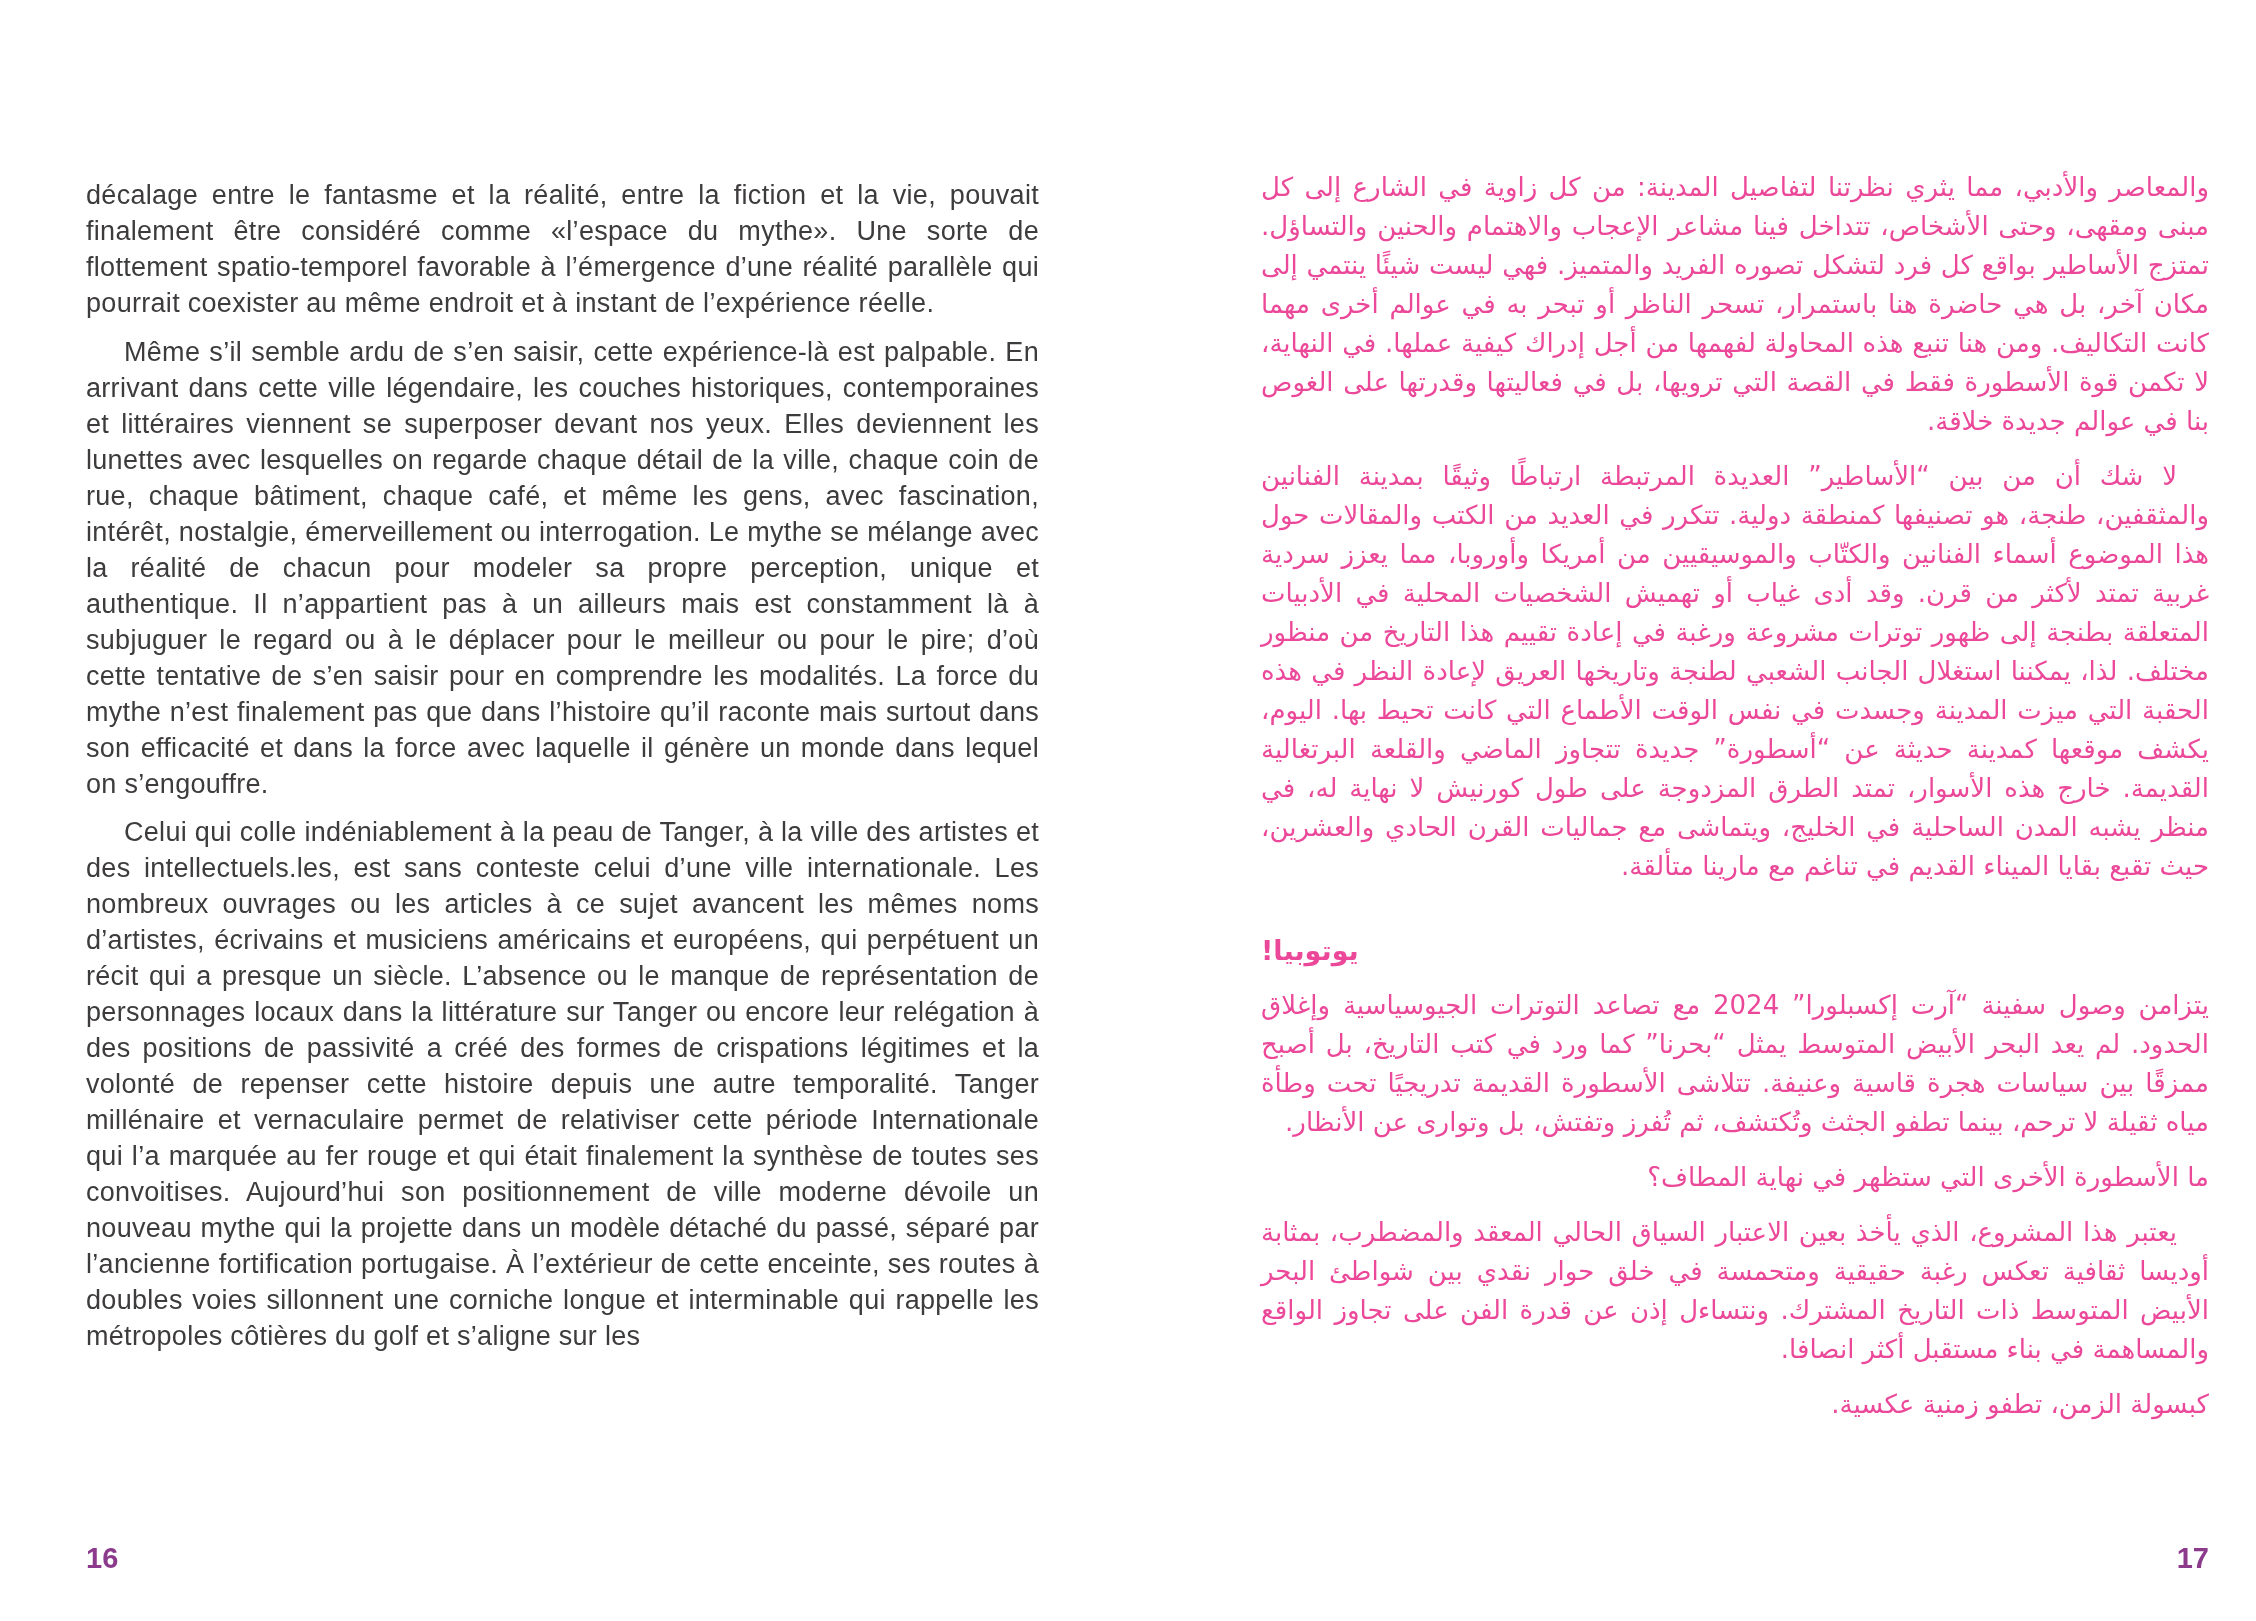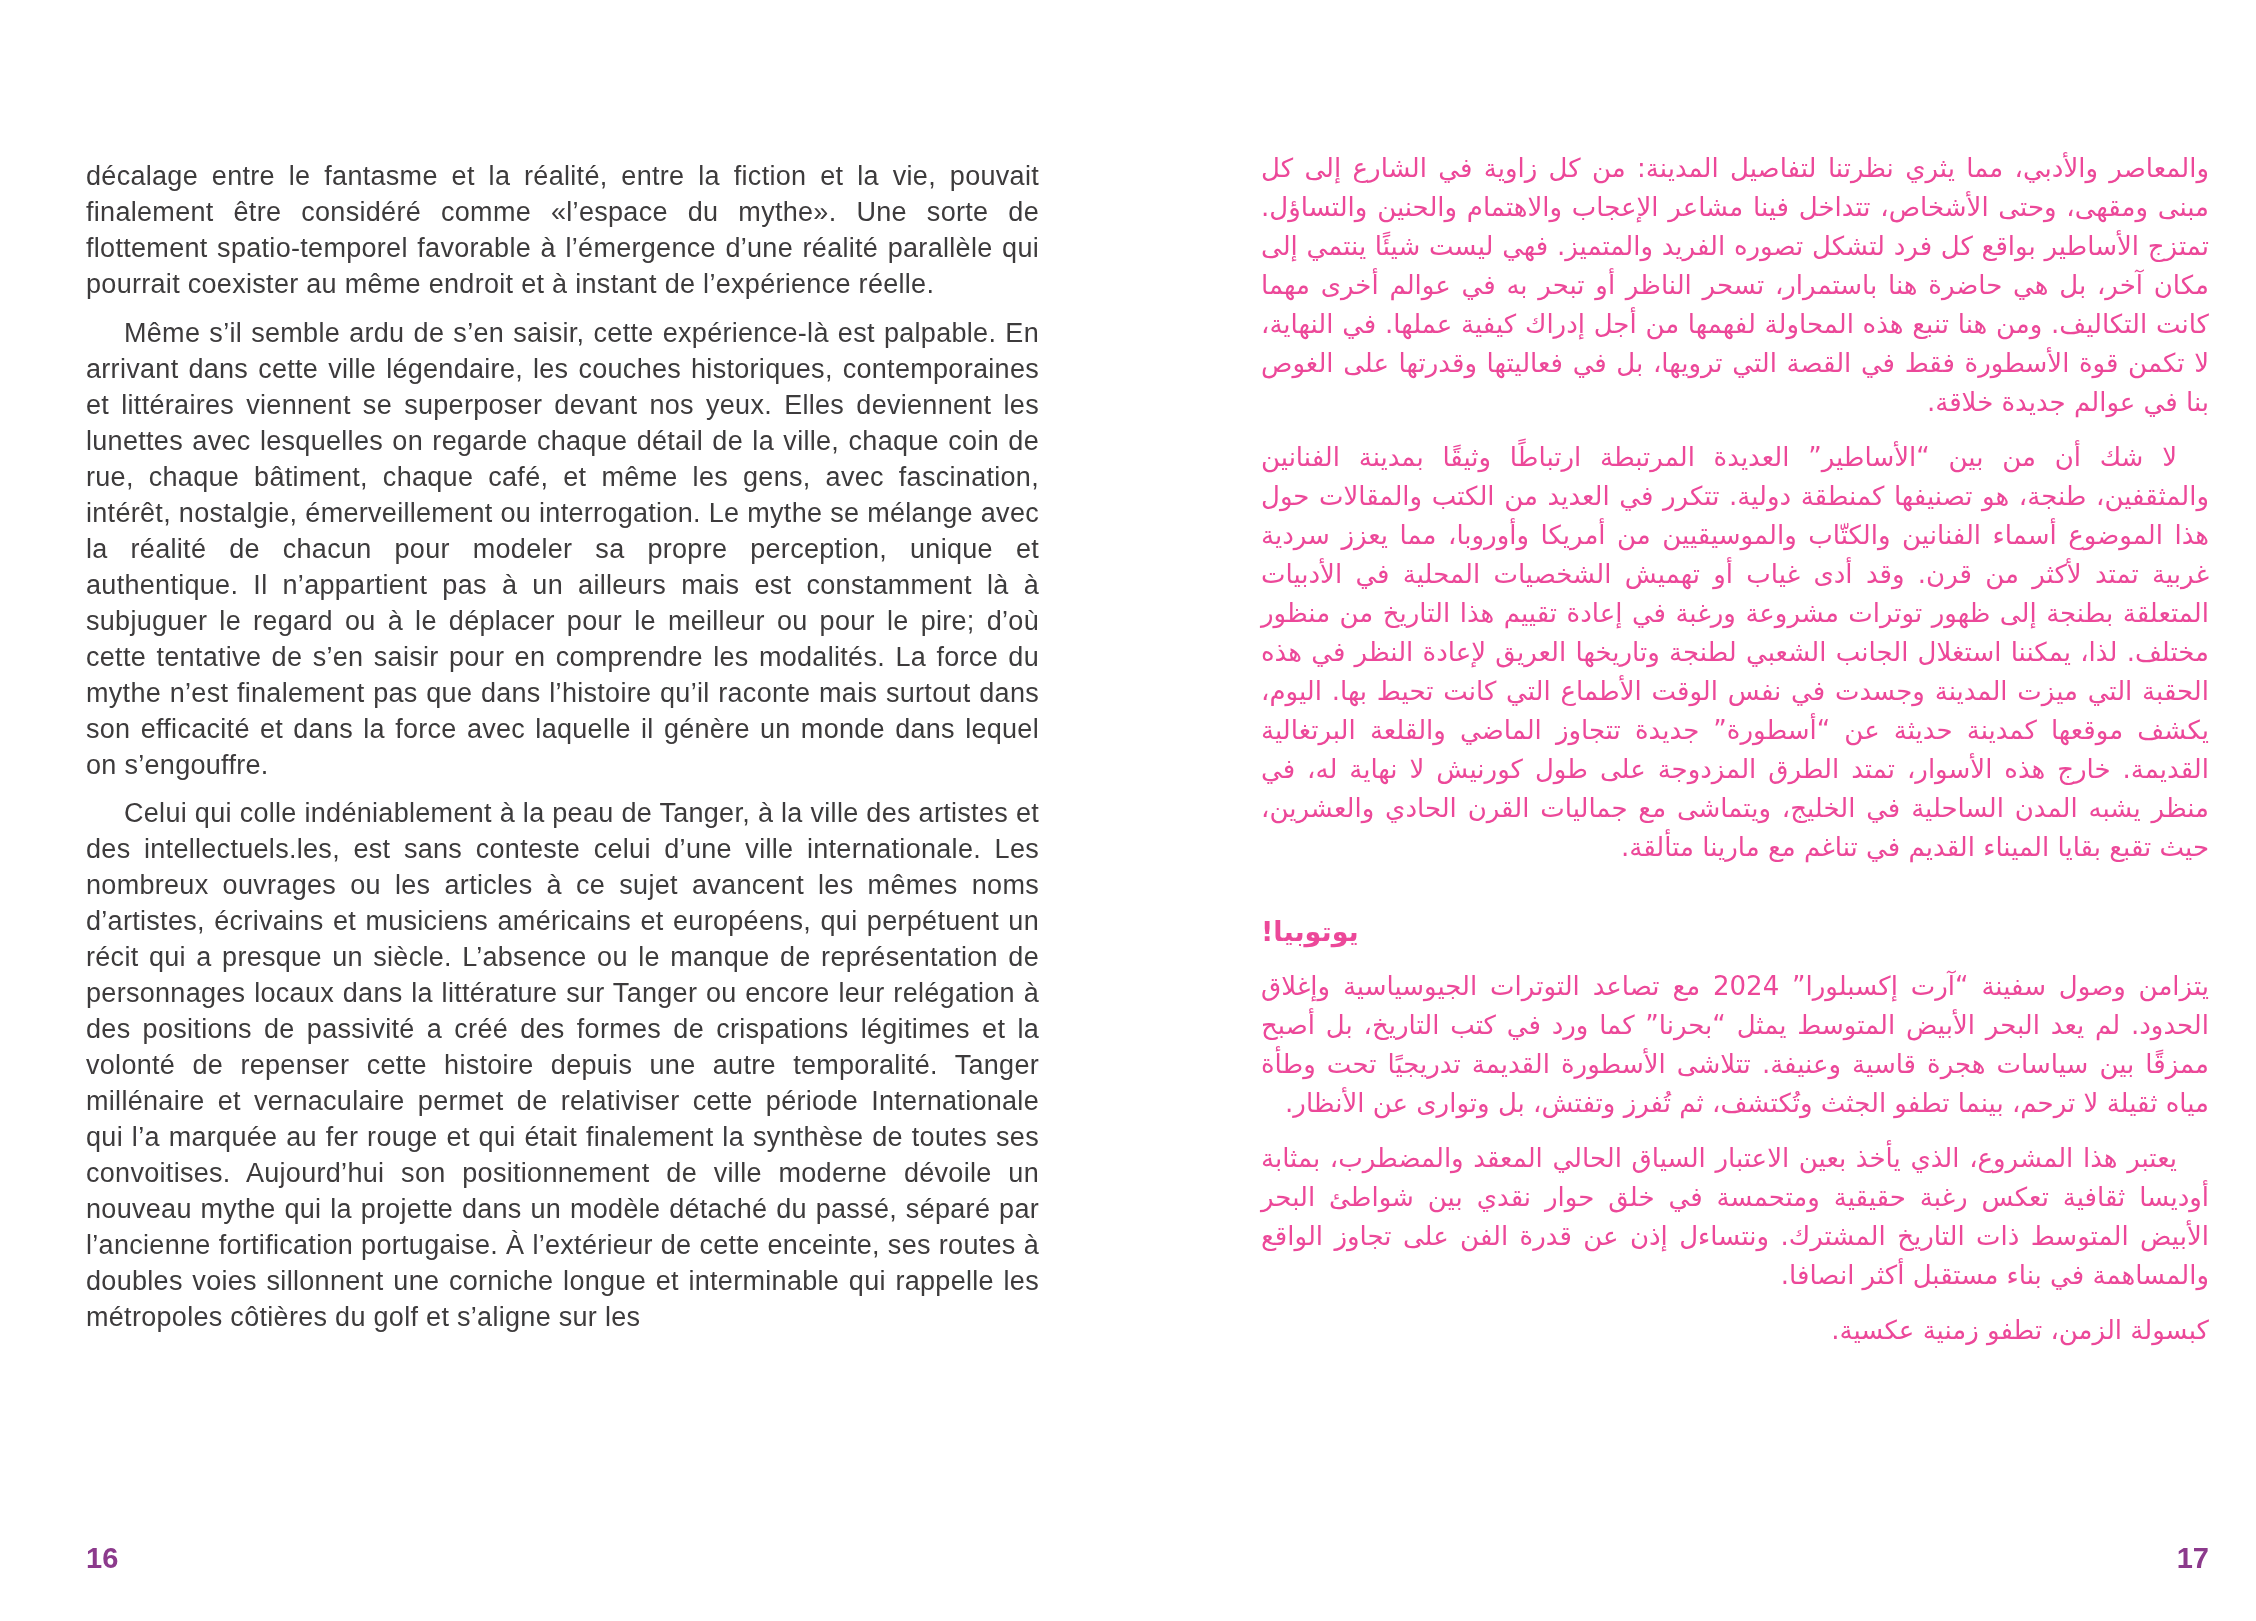--- a/index.html
+++ b/index.html
@@ -9,20 +9,21 @@
   .page {
     position: relative;
     width: 2257px;
     height: 1622px;
     background: #ffffff;
   }
 
   .text-col {
     position: absolute;
     text-align: justify;
+    margin-top: 19px;
   }
 
   .col-fr {
     left: 86px;
     top: 158px;
     width: 953px;
     color: #3d3b3c;
     font-family: "Liberation Sans", "DejaVu Sans", sans-serif;
     font-size: 27px;
     line-height: 36px;
@@ -72,20 +73,21 @@
     <p>décalage entre le fantasme et la réalité, entre la fiction et la vie, pouvait finalement être considéré comme «l’espace du mythe». Une sorte de flottement spatio-temporel favorable à l’émergence d’une réalité parallèle qui pourrait coexister au même endroit et à instant de l’expérience réelle.</p>
     <p class="indent">Même s’il semble ardu de s’en saisir, cette expérience-là est palpable. En arrivant dans cette ville légendaire, les couches historiques, contemporaines et littéraires viennent se superposer devant nos yeux. Elles deviennent les lunettes avec lesquelles on regarde chaque détail de la ville, chaque coin de rue, chaque bâtiment, chaque café, et même les gens, avec fascination, intérêt, nostalgie, émerveillement ou interrogation. Le mythe se mélange avec la réalité de chacun pour modeler sa propre perception, unique et authentique. Il n’appartient pas à un ailleurs mais est constamment là à subjuguer le regard ou à le déplacer pour le meilleur ou pour le pire; d’où cette tentative de s’en saisir pour en comprendre les modalités. La force du mythe n’est finalement pas que dans l’histoire qu’il raconte mais surtout dans son efficacité et dans la force avec laquelle il génère un monde dans lequel on s’engouffre.</p>
     <p class="indent">Celui qui colle indéniablement à la peau de Tanger, à la ville des artistes et des intellectuels.les, est sans conteste celui d’une ville internationale. Les nombreux ouvrages ou les articles à ce sujet avancent les mêmes noms d’artistes, écrivains et musiciens américains et européens, qui perpétuent un récit qui a presque un siècle. L’absence ou le manque de représentation de personnages locaux dans la littérature sur Tanger ou encore leur relégation à des positions de passivité a créé des formes de crispations légitimes et la volonté de repenser cette histoire depuis une autre temporalité. Tanger millénaire et vernaculaire permet de relativiser cette période Internationale qui l’a marquée au fer rouge et qui était finalement la synthèse de toutes ses convoitises. Aujourd’hui son positionnement de ville moderne dévoile un nouveau mythe qui la projette dans un modèle détaché du passé, séparé par l’ancienne fortification portugaise. À l’extérieur de cette enceinte, ses routes à doubles voies sillonnent une corniche longue et interminable qui rappelle les métropoles côtières du golf et s’aligne sur les</p>
   </div>
 
   <div class="text-col col-ar" lang="ar" dir="rtl">
     <p>والمعاصر والأدبي، مما يثري نظرتنا لتفاصيل المدينة: من كل زاوية في الشارع إلى كل مبنى ومقهى، وحتى الأشخاص، تتداخل فينا مشاعر الإعجاب والاهتمام والحنين والتساؤل. تمتزج الأساطير بواقع كل فرد لتشكل تصوره الفريد والمتميز. فهي ليست شيئًا ينتمي إلى مكان آخر، بل هي حاضرة هنا باستمرار، تسحر الناظر أو تبحر به في عوالم أخرى مهما كانت التكاليف. ومن هنا تنبع هذه المحاولة لفهمها من أجل إدراك كيفية عملها. في النهاية، لا تكمن قوة الأسطورة فقط في القصة التي ترويها، بل في فعاليتها وقدرتها على الغوص بنا في عوالم جديدة خلاقة.</p>
     <p class="indent">لا شك أن من بين “الأساطير” العديدة المرتبطة ارتباطًا وثيقًا بمدينة الفنانين والمثقفين، طنجة، هو تصنيفها كمنطقة دولية. تتكرر في العديد من الكتب والمقالات حول هذا الموضوع أسماء الفنانين والكتّاب والموسيقيين من أمريكا وأوروبا، مما يعزز سردية غربية تمتد لأكثر من قرن. وقد أدى غياب أو تهميش الشخصيات المحلية في الأدبيات المتعلقة بطنجة إلى ظهور توترات مشروعة ورغبة في إعادة تقييم هذا التاريخ من منظور مختلف. لذا، يمكننا استغلال الجانب الشعبي لطنجة وتاريخها العريق لإعادة النظر في هذه الحقبة التي ميزت المدينة وجسدت في نفس الوقت الأطماع التي كانت تحيط بها. اليوم، يكشف موقعها كمدينة حديثة عن “أسطورة” جديدة تتجاوز الماضي والقلعة البرتغالية القديمة. خارج هذه الأسوار، تمتد الطرق المزدوجة على طول كورنيش لا نهاية له، في منظر يشبه المدن الساحلية في الخليج، ويتماشى مع جماليات القرن الحادي والعشرين، حيث تقبع بقايا الميناء القديم في تناغم مع مارينا متألقة.</p>
     <h2 class="ar-heading">يوتوبيا!</h2>
     <p>يتزامن وصول سفينة “آرت إكسبلورا” 2024 مع تصاعد التوترات الجيوسياسية وإغلاق الحدود. لم يعد البحر الأبيض المتوسط يمثل “بحرنا” كما ورد في كتب التاريخ، بل أصبح ممزقًا بين سياسات هجرة قاسية وعنيفة. تتلاشى الأسطورة القديمة تدريجيًا تحت وطأة مياه ثقيلة لا ترحم، بينما تطفو الجثث وتُكتشف، ثم تُفرز وتفتش، بل وتوارى عن الأنظار.</p>
+    <p>ما الأسطورة الأخرى التي ستظهر في نهاية المطاف؟</p>
     <p class="indent">يعتبر هذا المشروع، الذي يأخذ بعين الاعتبار السياق الحالي المعقد والمضطرب، بمثابة أوديسا ثقافية تعكس رغبة حقيقية ومتحمسة في خلق حوار نقدي بين شواطئ البحر الأبيض المتوسط ذات التاريخ المشترك. ونتساءل إذن عن قدرة الفن على تجاوز الواقع والمساهمة في بناء مستقبل أكثر انصافا.</p>
     <p>كبسولة الزمن، تطفو زمنية عكسية.</p>
   </div>
 
   <div class="page-num pn-left">16</div>
   <div class="page-num pn-right">17</div>
 
 </div>
 
 

